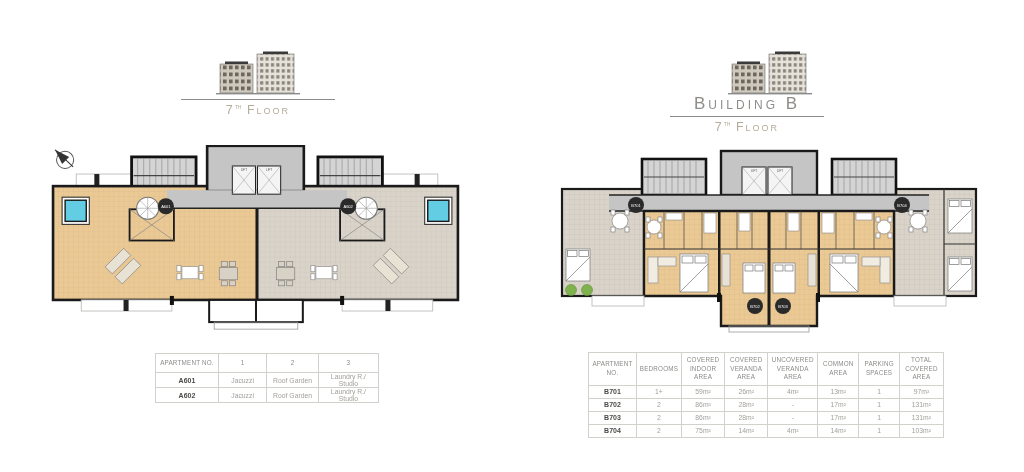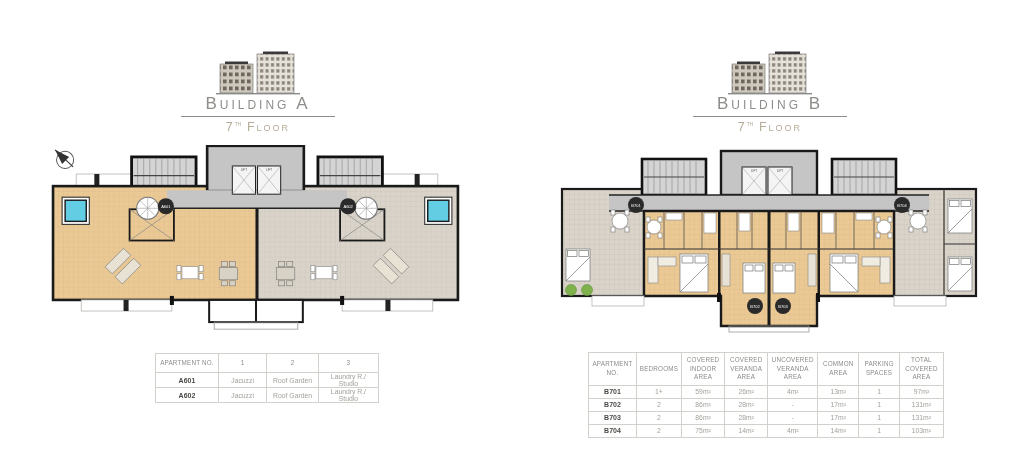--- a/index.html
+++ b/index.html
@@ -46,21 +46,20 @@
   <svg class="bldg-illu" style="left:216px;top:50px" width="84" height="46" viewBox="0 0 84 46">
     <rect x="4" y="14" width="33" height="29" fill="#cfc8bd" stroke="#6a6a6a" stroke-width="0.6"></rect>
     <rect x="4" y="14" width="33" height="29" fill="url(#winDark)"></rect>
     <rect x="9" y="11.5" width="23" height="2.5" fill="#3a3a3a"></rect>
     <rect x="41" y="4" width="37" height="39" fill="#e6e2da" stroke="#6a6a6a" stroke-width="0.6"></rect>
     <rect x="41" y="4" width="37" height="39" fill="url(#winLight)"></rect>
     <rect x="47" y="1.5" width="25" height="2.5" fill="#3a3a3a"></rect>
     <rect x="0" y="43" width="84" height="1.4" fill="#8a8a8a"></rect>
   </svg>
   <div class="col-title" style="left:163px;top:95px">
-    <div class="main-title">Building A</div>
     <div class="title-rule"></div>
     <div class="floor-line"><span>7</span><sup>th</sup> <span>Floor</span></div>
   </div>
 
   <svg style="position:absolute;left:48px;top:145px" width="418" height="188" viewBox="0 0 415 185">
 
     <g>
       <circle cx="17" cy="14" r="8.5" fill="none" stroke="#555" stroke-width="1"></circle>
       <path d="M7,4 L21,11 L14,18 Z" fill="#333"></path>
       <line x1="7" y1="4" x2="25" y2="21" stroke="#333" stroke-width="1"></line>
@@ -253,21 +252,21 @@
 
   <svg class="bldg-illu" style="left:728px;top:50px" width="84" height="46" viewBox="0 0 84 46">
     <rect x="4" y="14" width="33" height="29" fill="#cfc8bd" stroke="#6a6a6a" stroke-width="0.6"></rect>
     <rect x="4" y="14" width="33" height="29" fill="url(#winDark)"></rect>
     <rect x="9" y="11.5" width="23" height="2.5" fill="#3a3a3a"></rect>
     <rect x="41" y="4" width="37" height="39" fill="#e6e2da" stroke="#6a6a6a" stroke-width="0.6"></rect>
     <rect x="41" y="4" width="37" height="39" fill="url(#winLight)"></rect>
     <rect x="47" y="1.5" width="25" height="2.5" fill="#3a3a3a"></rect>
     <rect x="0" y="43" width="84" height="1.4" fill="#8a8a8a"></rect>
   </svg>
-  <div class="col-title" style="left:675px;top:95px">
+  <div class="col-title" style="left:652px;top:95px">
     <div class="main-title">Building B</div>
     <div class="title-rule"></div>
     <div class="floor-line"><span>7</span><sup>th</sup> <span>Floor</span></div>
   </div>
 
   <svg style="position:absolute;left:553px;top:149px" width="432" height="190" viewBox="0 0 430 190">
 
     <rect x="8" y="40" width="82" height="107" fill="#d9d3c9"></rect>
     <rect x="8" y="40" width="82" height="107" fill="url(#grid)"></rect>
     <rect x="8" y="40" width="82" height="107" fill="none" stroke="#1a1a1a" stroke-width="2.2"></rect>

